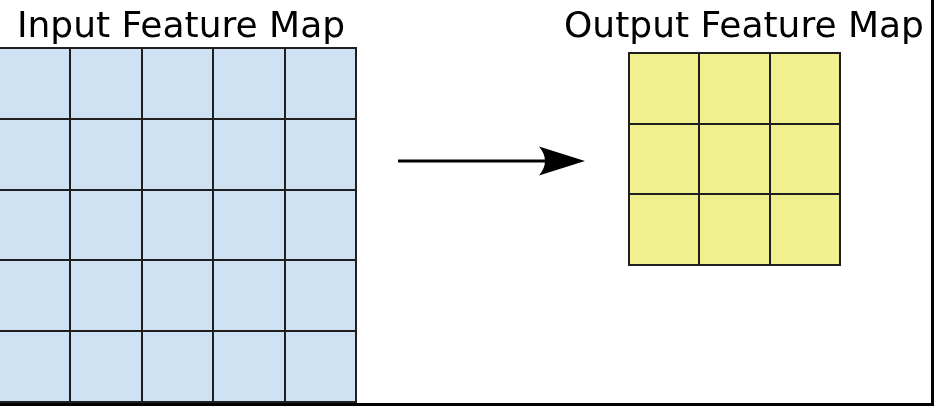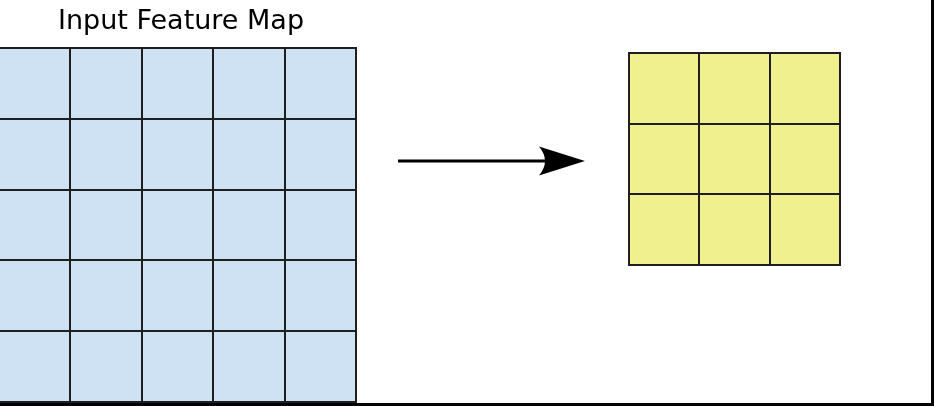--- a/index.html
+++ b/index.html
@@ -14,21 +14,21 @@
     background: #ffffff;
     box-sizing: border-box;
     border-right: 3px solid #000000;
     border-bottom: 3px solid #000000;
     overflow: hidden;
   }
   .map-title {
     position: absolute;
     top: 5px;
     line-height: 1.1;
-    font-size: 27px;
+    font-size: 36px;
     color: #000000;
     text-align: center;
     white-space: nowrap;
   }
   .title-input  { left: 0;    width: 362px; }
   .title-output { left: 554px; width: 380px; }
   .fmap-grid {
     position: absolute;
     display: grid;
     gap: 2px;
@@ -58,20 +58,21 @@
     height: 44px;
   }
 </style>
 </head>
 <body>
 
 <div class="canvas" style="background: rgb(255, 255, 255); border-color: rgb(0, 0, 0);">
 
   <div class="map-title title-input">Input Feature Map</div>
 
+  <div class="map-title title-output">Output Feature Map</div>
 
   <div class="fmap-grid grid-input" style="grid-template-columns: repeat(5, 1fr); grid-template-rows: repeat(5, 1fr); background: rgb(31, 31, 31); border-color: rgb(31, 31, 31);">
       <div class="cell" style="background: rgb(207, 226, 243);"></div>
       <div class="cell" style="background: rgb(207, 226, 243);"></div>
       <div class="cell" style="background: rgb(207, 226, 243);"></div>
       <div class="cell" style="background: rgb(207, 226, 243);"></div>
       <div class="cell" style="background: rgb(207, 226, 243);"></div>
       <div class="cell" style="background: rgb(207, 226, 243);"></div>
       <div class="cell" style="background: rgb(207, 226, 243);"></div>
       <div class="cell" style="background: rgb(207, 226, 243);"></div>

